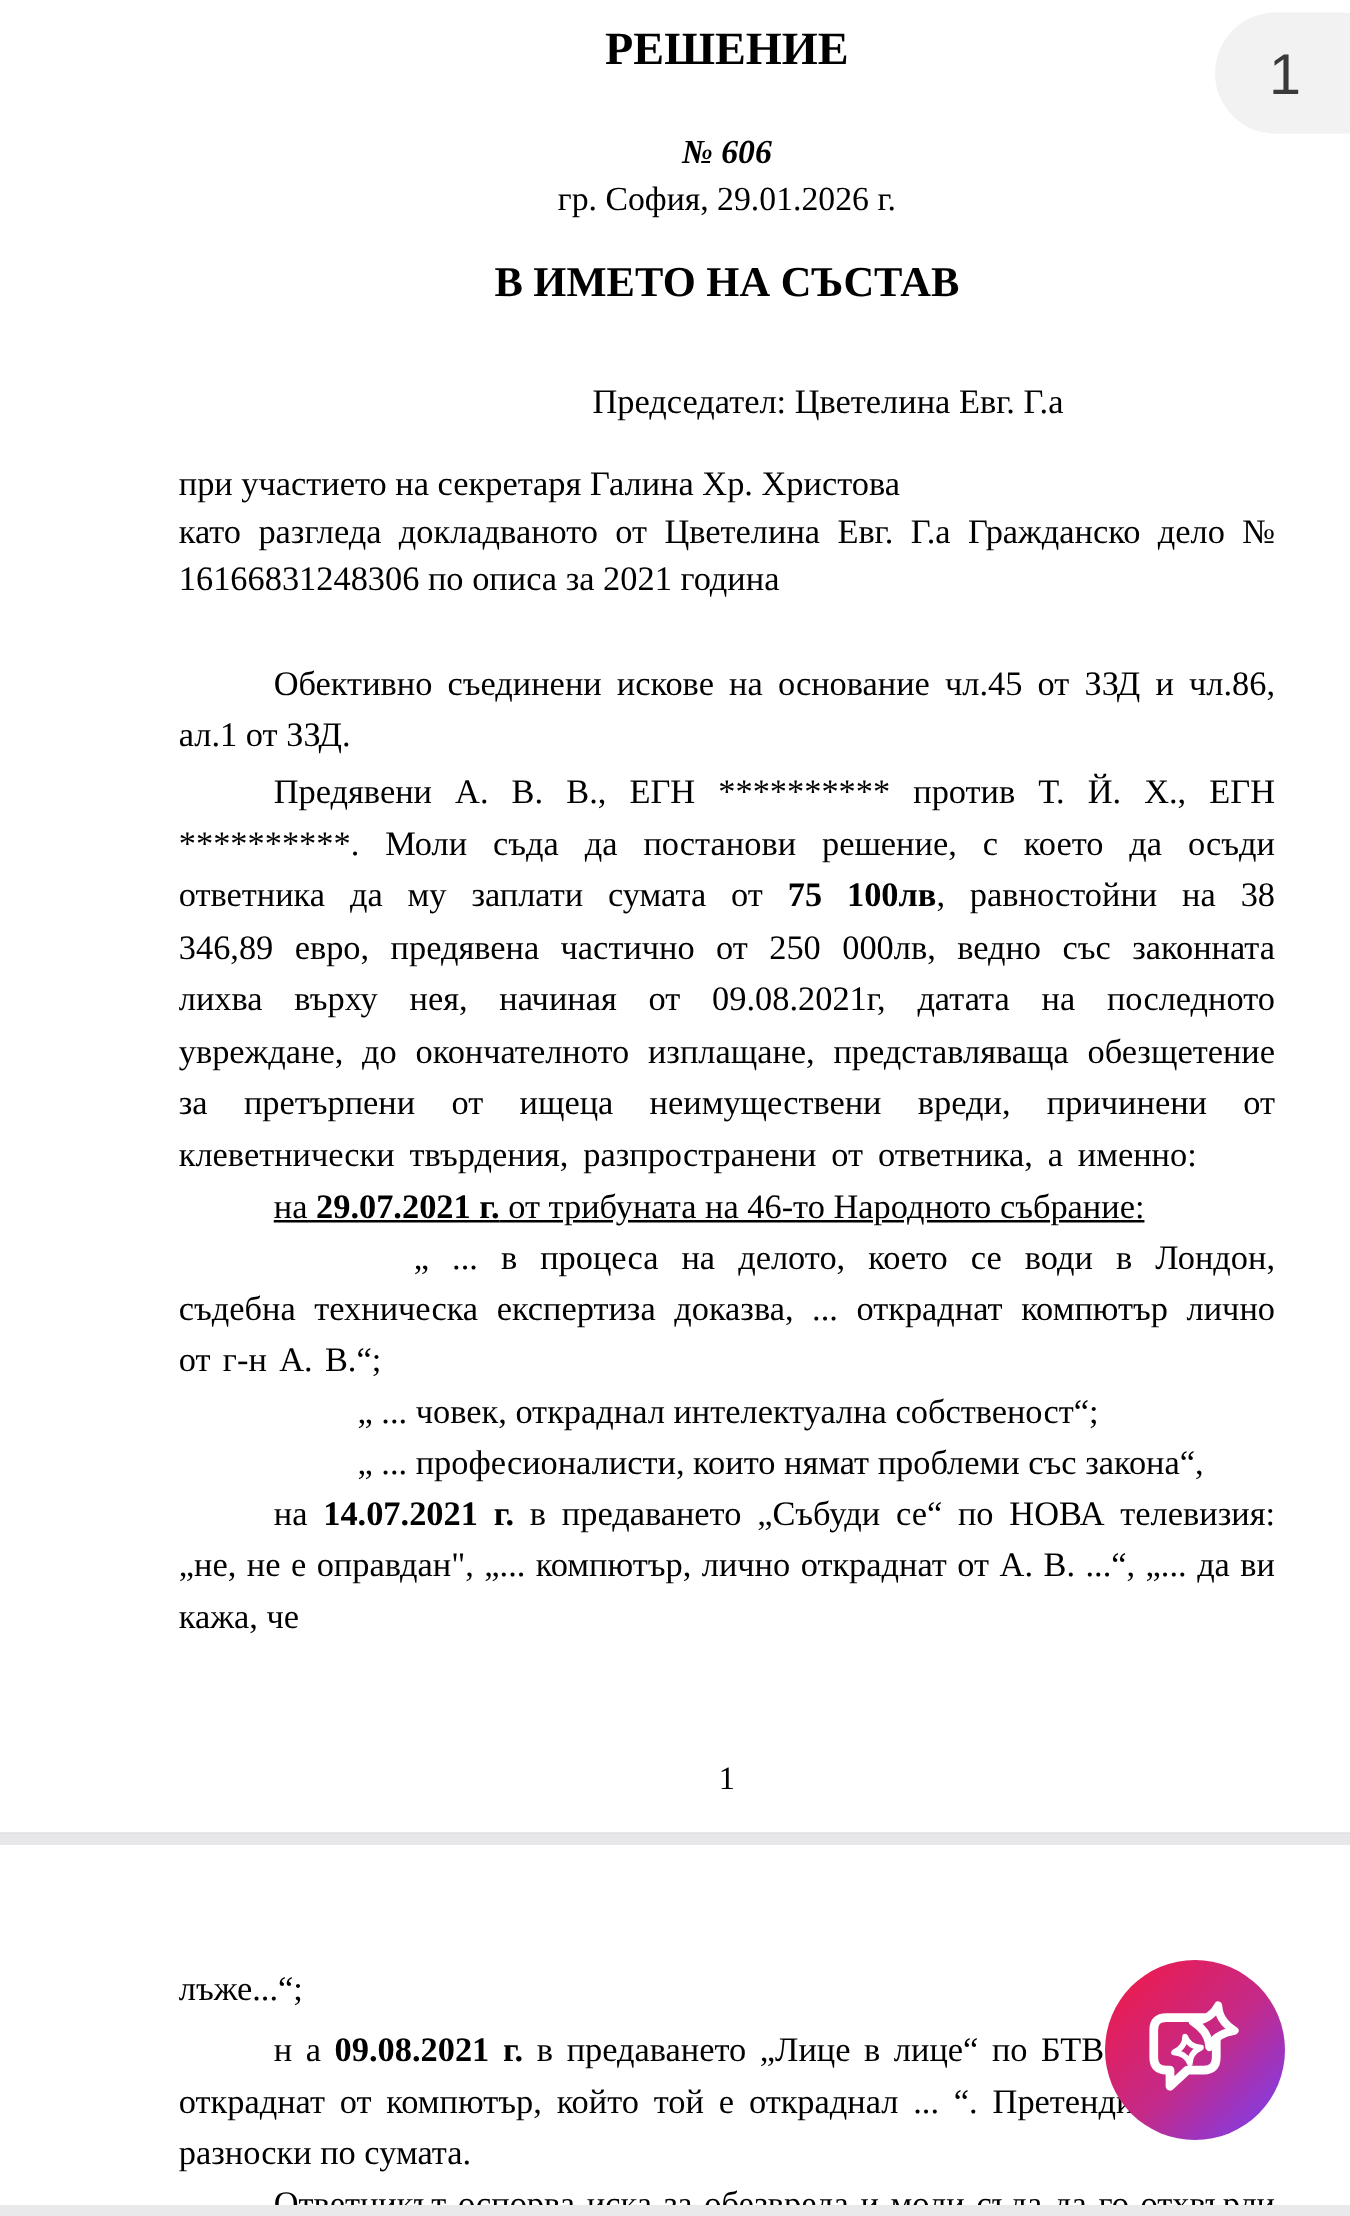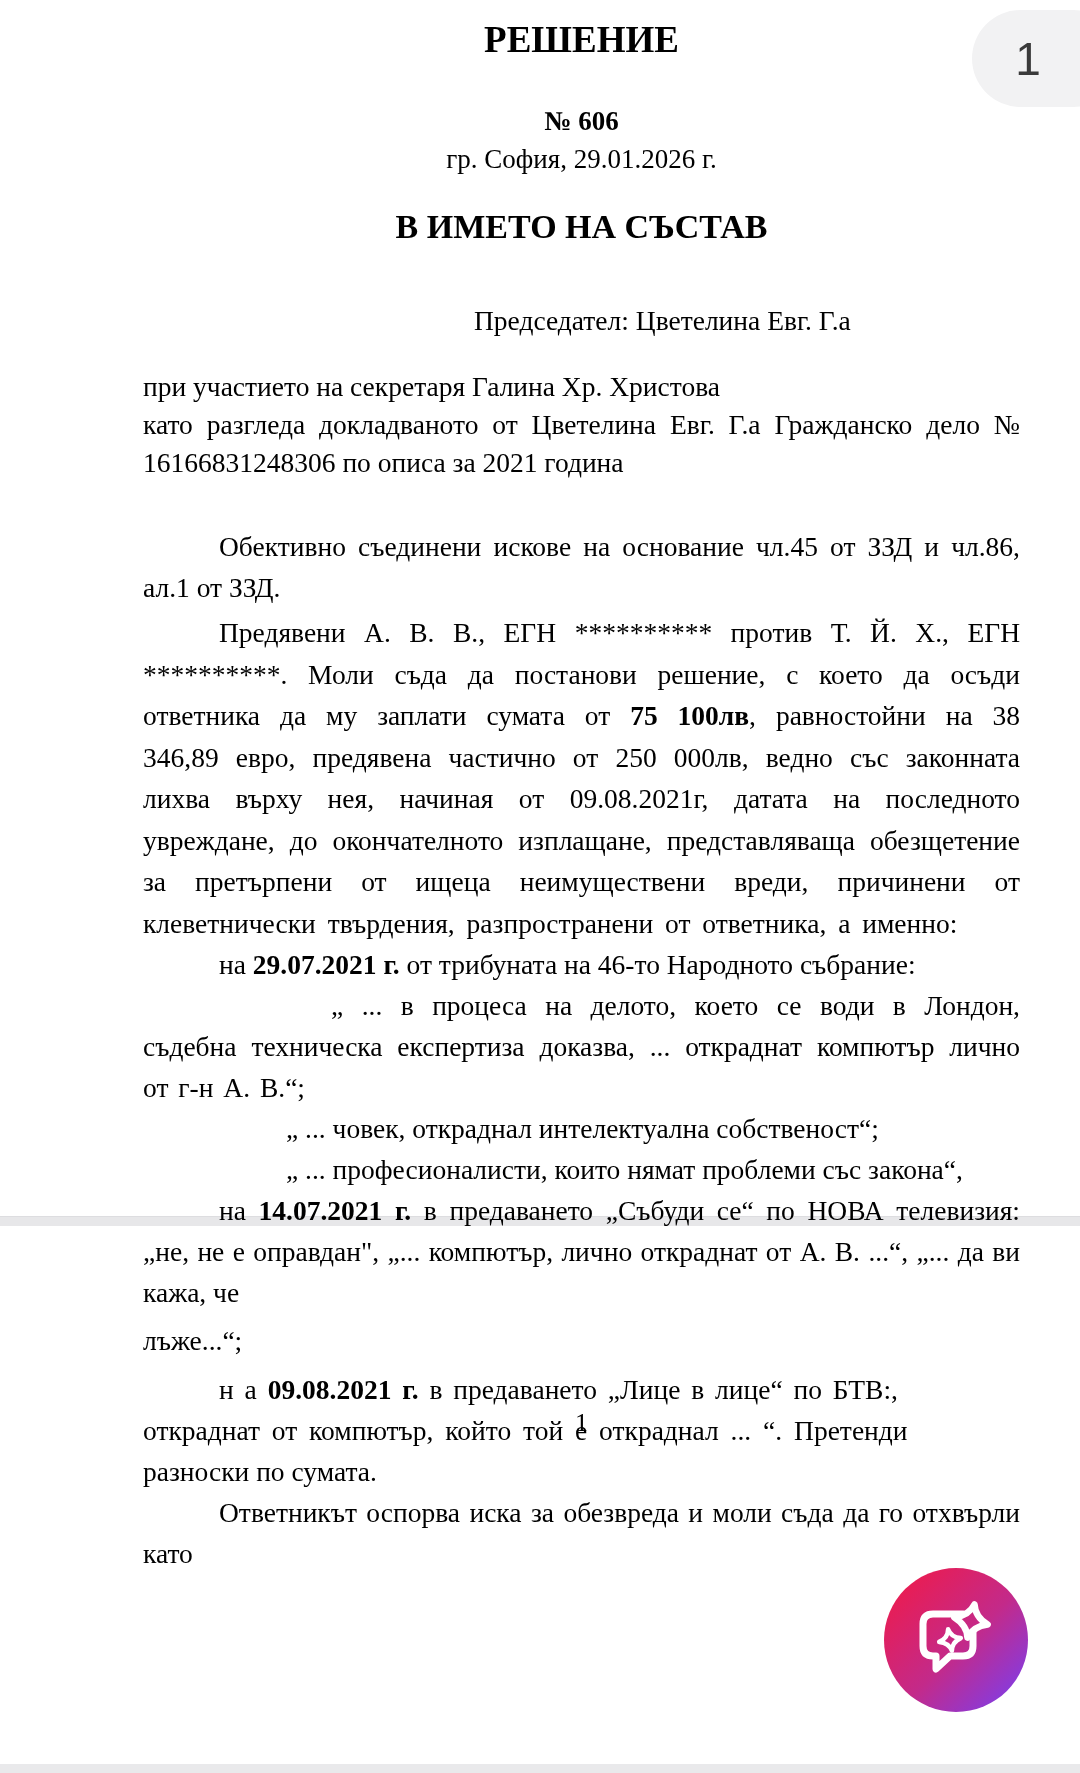--- a/index.html
+++ b/index.html
@@ -4,21 +4,21 @@
 <style>
   html,body{margin:0;padding:0;}
   body{
     width:1080px;height:1773px;position:relative;overflow:hidden;
     background:#ffffff;
     font-family:"Liberation Serif","DejaVu Serif",serif;
     color:#000;
   }
   .doc{position:absolute;inset:0;}
   .page{box-sizing:border-box;width:1080px;position:relative;}
-  .p1{height:1216px;padding:16px 60px 0 143px;}
+  .p1{height:1466px;padding:16px 60px 0 143px;}
   .sep{height:10px;width:1080px;border-top:1px solid #dddde0;box-sizing:border-box;}
   .p2{height:297px;padding:94px 60px 0 143px;}
   .blk{font-size:27.5px;line-height:41px;}
   .blk .bold{font-weight:bold;}
   .c{text-align:center;}
   .cb{text-align:center;font-weight:bold;}
   .j{text-align:justify;}
   .l{text-align:left;}
   .f{position:absolute;top:1406px;left:143px;right:60px;text-align:center;font-size:26px;line-height:34px;}
   .stretch{text-align-last:justify;}
@@ -34,29 +34,29 @@
   .fab{position:absolute;left:884px;top:1568px;width:144px;height:144px;z-index:5;cursor:pointer;}
   
   .bottom-strip{position:absolute;left:0;bottom:0;width:1080px;height:9px;}
 </style>
 </head>
 <body>
 
 <div class="doc">
   <div class="page p1">
       <div class="blk cb" style="line-height: 48px; font-size: 37px;"><span>РЕШЕНИЕ</span></div>
-      <div class="blk cb" style="margin-top: 40px; line-height: 34px; font-size: 27px;"><span>№ 606</span></div>
+      <div class="blk cb" style="margin-top: 40px; line-height: 34px; font-size: 27px; font-style: italic;"><span>№ 606</span></div>
       <div class="blk c" style="margin-top: 4px; line-height: 34px; font-size: 27px;"><span>гр. София, 29.01.2026 г.</span></div>
       <div class="blk cb" style="margin-top: 30px; line-height: 42px; font-size: 34px;"><span>В ИМЕТО НА СЪСТАВ</span></div>
       <div class="blk l" style="margin-top: 56px; text-indent: 331px; line-height: 34px;"><span>Председател: Цветелина Евг. Г.а</span></div>
       <div class="blk l" style="margin-top: 30px; line-height: 38px;"><span>при участието на секретаря Галина Хр. Христова</span></div>
       <div class="blk j" style="line-height: 38px;"><span>като разгледа докладваното от Цветелина Евг. Г.а Гражданско дело № 16166831248306 по описа за 2021 година</span></div>
       <div class="blk j" style="margin-top: 44px; text-indent: 76px; line-height: 41px;"><span>Обективно съединени искове на основание чл.45 от ЗЗД и чл.86, ал.1 от ЗЗД.</span></div>
       <div class="blk j" style="margin-top: 4px; text-indent: 76px; line-height: 41.5px; word-spacing: 5px;"><span>Предявени А. В. В., ЕГН ********** против Т. Й. Х., ЕГН **********. Моли съда да постанови решение, с което да осъди ответника да му заплати сумата от </span><span class="bold">75 100лв</span><span>, равностойни на 38 346,89 евро, предявена частично от 250 000лв, ведно със законната лихва върху нея, начиная от 09.08.2021г, датата на последното увреждане, до окончателното изплащане, представляваща обезщетение за претърпени от ищеца неимуществени вреди, причинени от клеветнически твърдения, разпространени от ответника, а именно:</span></div>
-      <div class="blk j" style="text-indent: 76px; line-height: 41px;"><span>на </span><span class="bold">29.07.2021 г.</span><span> от трибуната на 46-то Народното събрание:</span></div>
+      <div class="blk j" style="text-indent: 76px; line-height: 41px; text-decoration: underline;"><span>на </span><span class="bold">29.07.2021 г.</span><span> от трибуната на 46-то Народното събрание:</span></div>
       <div class="blk j" style="text-indent: 188px; line-height: 41px; word-spacing: 3px;"><span>„ ... в процеса на делото, което се води в Лондон, съдебна техническа експертиза доказва, ... откраднат компютър лично от г-н А. В.“;</span></div>
       <div class="blk l" style="text-indent: 143px; line-height: 41px;"><span>„ ... човек, откраднал интелектуална собственост“;</span></div>
       <div class="blk l" style="text-indent: 143px; line-height: 41px;"><span>„ ... професионалисти, които нямат проблеми със закона“,</span></div>
       <div class="blk j" style="text-indent: 76px; line-height: 41px;"><span>на </span><span class="bold">14.07.2021 г.</span><span> в предаването „Събуди се“ по НОВА телевизия: „не, не е оправдан", „... компютър, лично откраднат от А. В. ...“, „... да ви кажа, че</span></div>
       <div class="blk f">1</div>
     </div>
   <div class="sep" style="background: rgb(231, 231, 233);"></div>
   <div class="page p2">
       <div class="blk l" style="line-height: 41px;"><span>лъже...“;</span></div>
       <div class="blk l" style="margin-top: 8px; text-indent: 76px; line-height: 41px; word-spacing: 4px;"><span>н а </span><span class="bold">09.08.2021 г.</span><span> в предаването „Лице в лице“ по БТВ:,</span></div>

